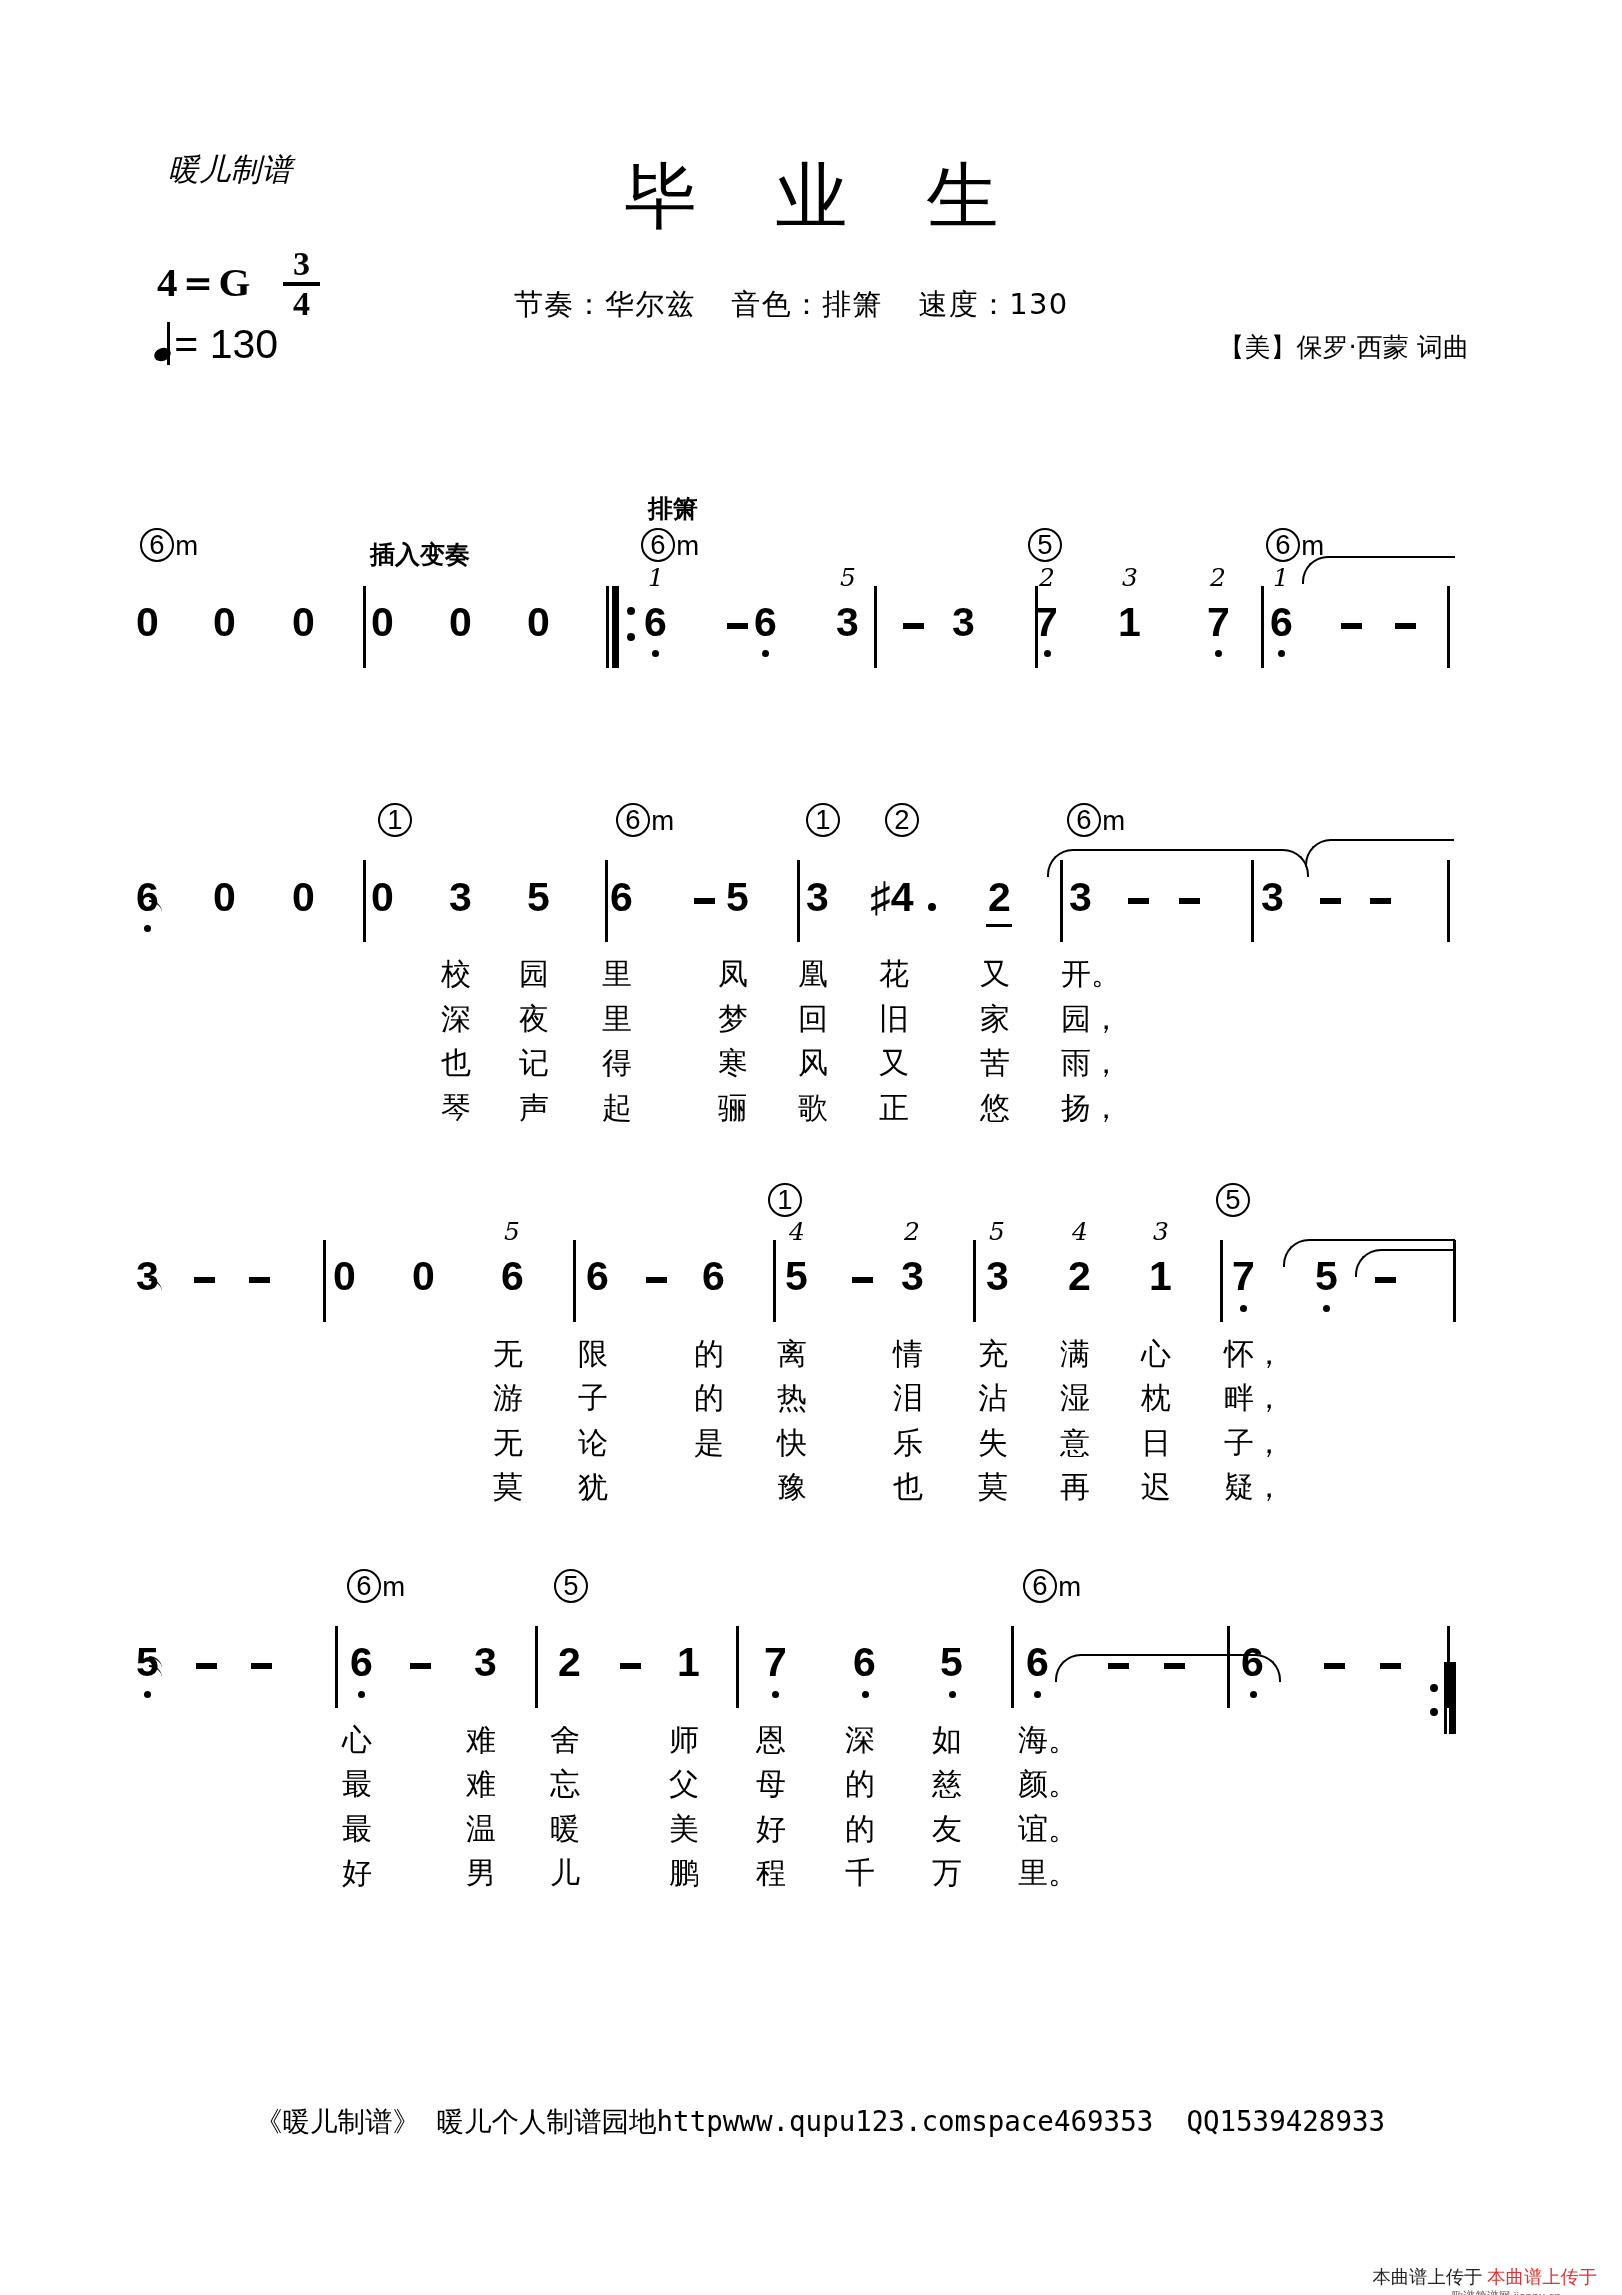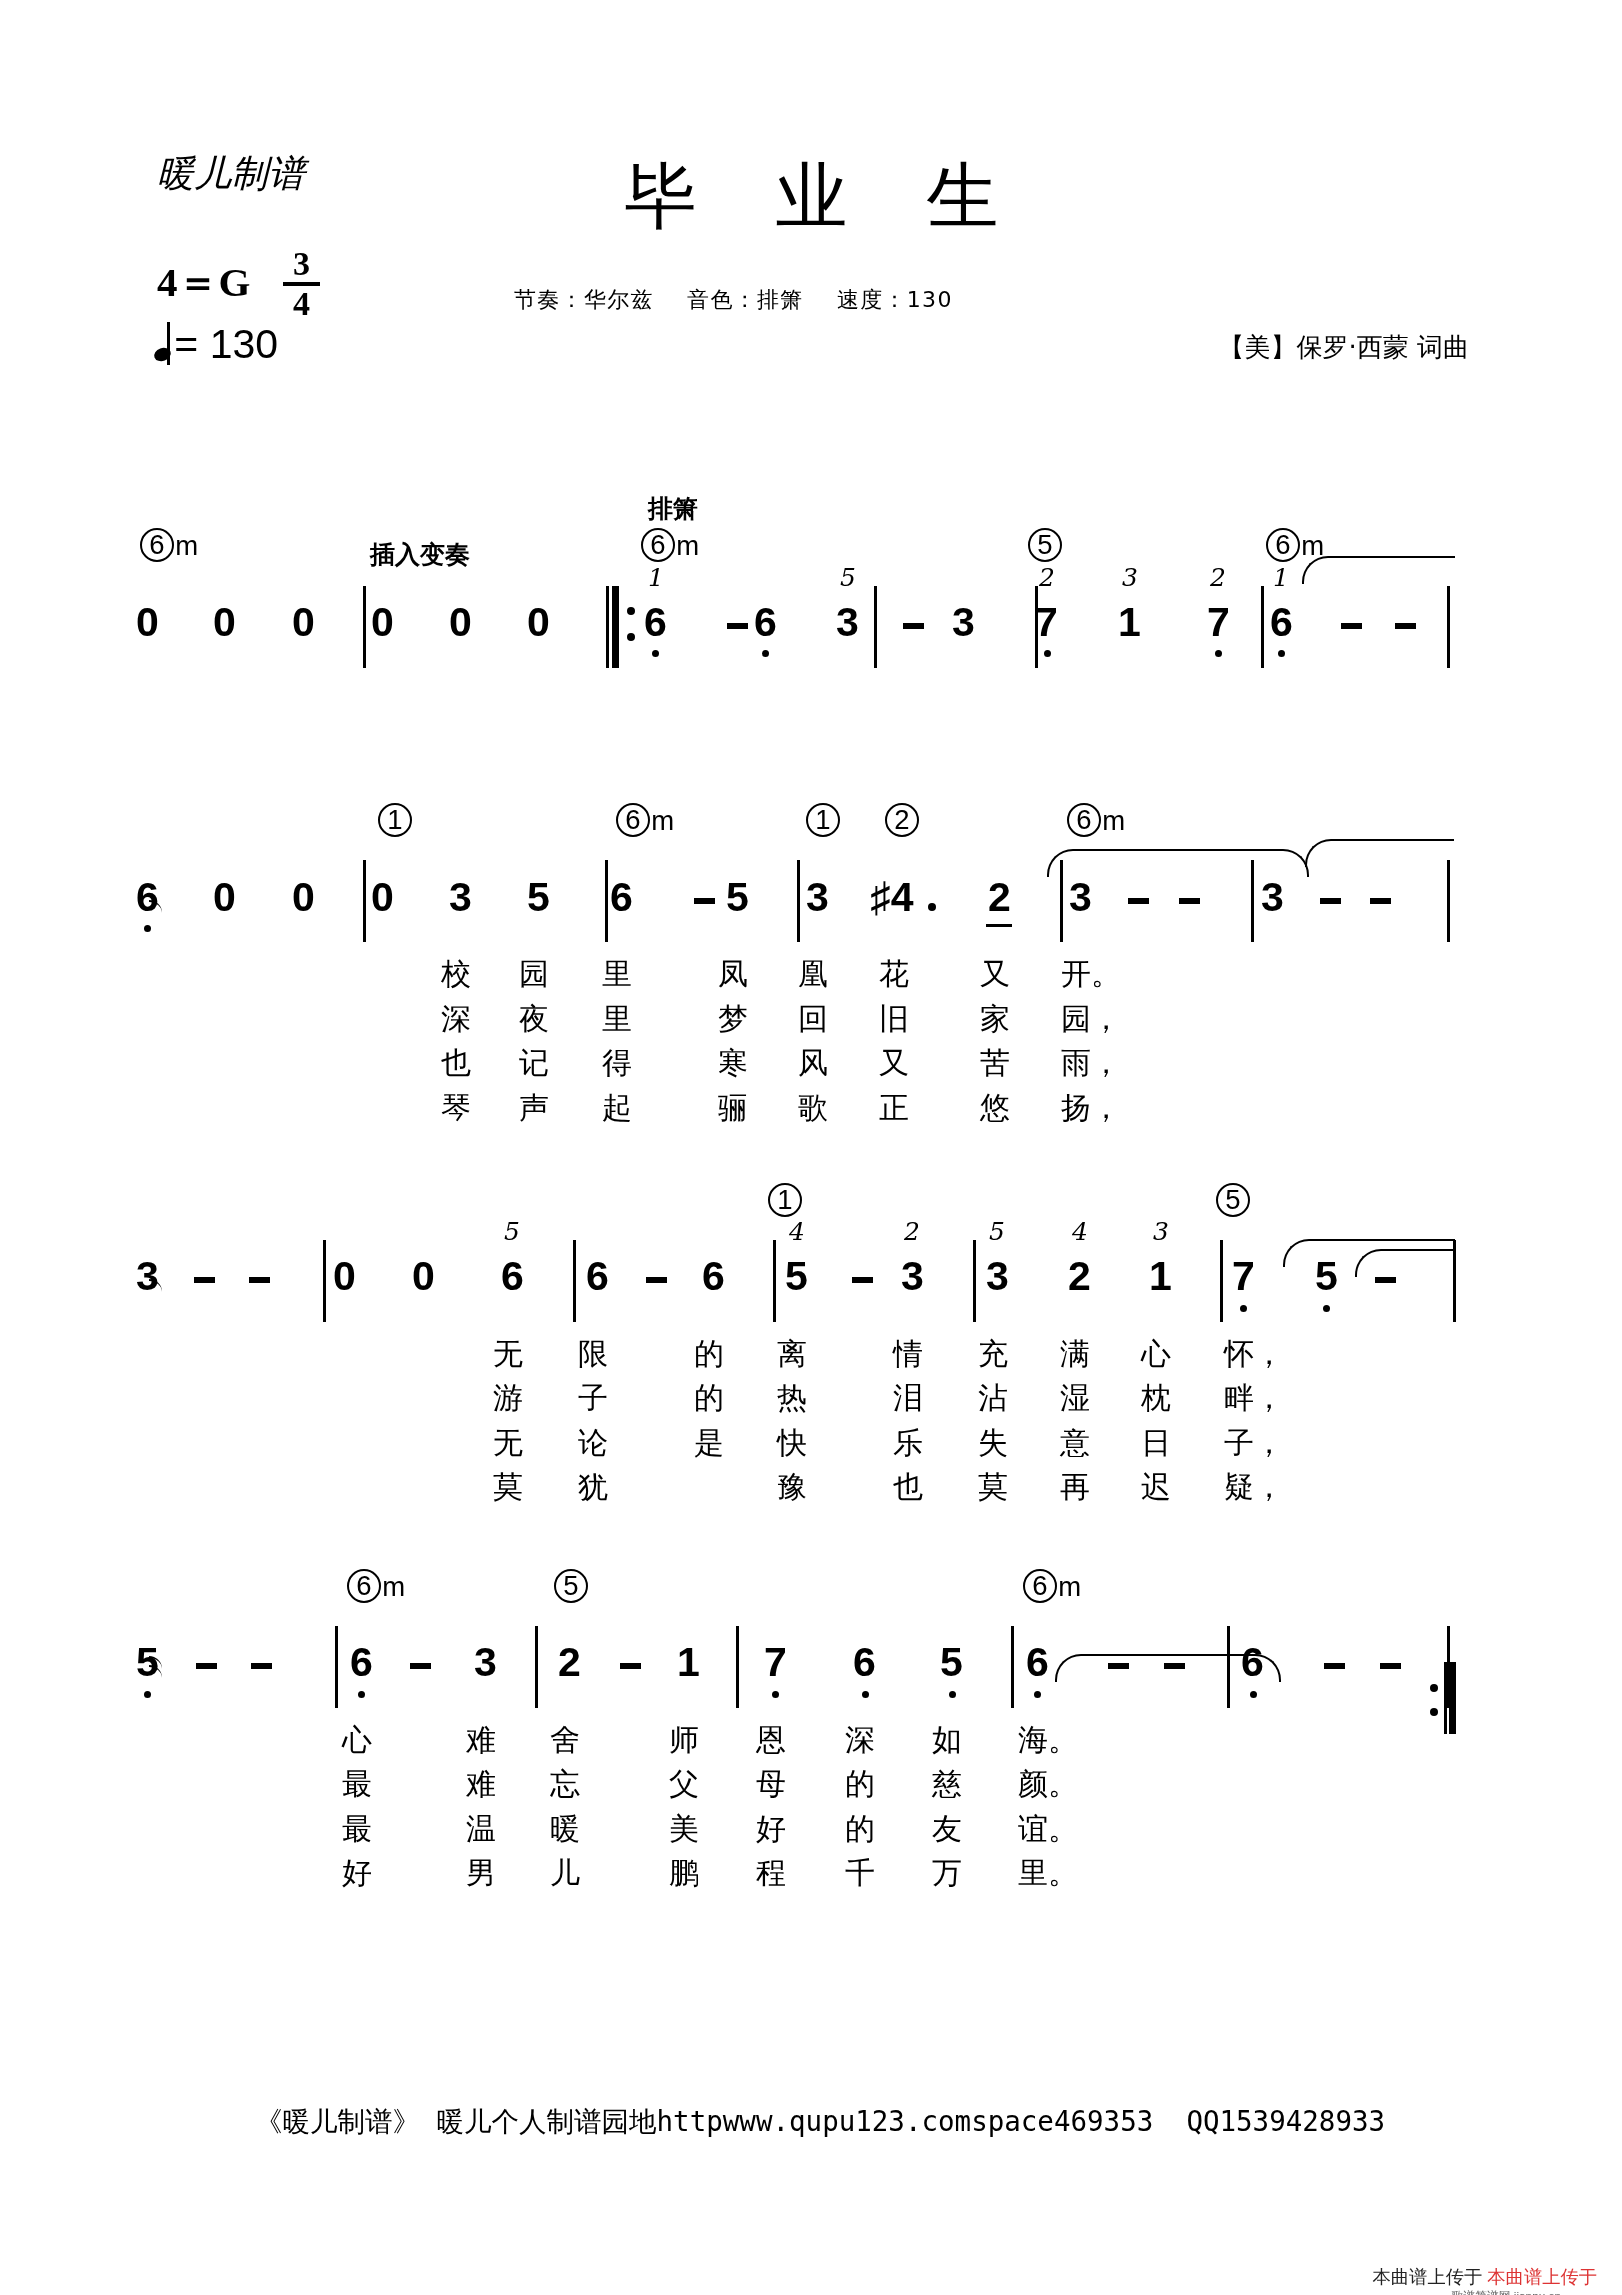--- a/index.html
+++ b/index.html
@@ -1,28 +1,28 @@
 <!DOCTYPE html>
 <html style="font-size:10.5px"><head>
 <meta charset="utf-8">
 <style>
   html, body { margin:0; padding:0; background:#ffffff; }
   body { width:1623px; height:2295px; position:relative; overflow:hidden;
          font-family:"Liberation Sans", "DejaVu Sans", sans-serif; color:#000; }
   .abs { position:absolute; }
-  .arranger { left:157px; top:149px; font-size:37px; font-style:italic; font-family:"DejaVu Sans", sans-serif;text-align:right; }
+  .arranger { left:168px; top:149px; font-size:31px; font-style:italic; font-family:"DejaVu Sans", sans-serif;text-align:right; }
   .title { left:0; width:1623px; top:149px; text-align:center; font-size:72px; letter-spacing:79px; text-indent:79px;
            font-family:"DejaVu Serif", serif; font-weight:normal; }
   .key { left:157px; top:255px; font-size:41px; font-weight:bold; font-family:"Liberation Serif", serif; }
   .time { left:283px; top:247px; width:37px; font-family:"Liberation Serif", serif; font-weight:bold; font-size:34px; text-align:center; line-height:34px; }
   .time .bar { display:block; height:3.9px; background:#000; margin:1.3px 0; }
   .tempo { left:154px; top:321px; font-size:41px; }
   .tempo .note-head { display:inline-block; width:17px; height:13px; border-radius:50%; background:#000; transform:rotate(-20deg); position:relative; top:2.6px; }
   .tempo .stem { display:inline-block; width:3.3px; height:43px; background:#000; position:relative; left:-3.9px; top:-2.6px; vertical-align:bottom; }
-  .meta { left:514px; top:285px; font-size:22px; font-family:"DejaVu Sans", sans-serif; letter-spacing:1.3px; }
+  .meta { left:514px; top:285px; font-size:29px; font-family:"DejaVu Sans", sans-serif; letter-spacing:1.3px; }
   .meta span { margin-right:25px; }
   .composer { right:154px; top:330px; font-size:26px; font-family:"DejaVu Sans", sans-serif; }
 
   .note { position:absolute; font-size:41px; font-weight:bold; width:39px; text-align:center; line-height:41px; }
   .dash { position:absolute; width:21px; height:5.9px; background:#000; }
   .dot-below { position:absolute; width:7.2px; height:7.2px; border-radius:50%; background:#000; }
   .aug-dot { position:absolute; width:7.9px; height:7.9px; border-radius:50%; background:#000; }
   .underline { position:absolute; height:3.3px; background:#000; }
   .barline { position:absolute; width:2.6px; background:#000; }
   .rep-dot { position:absolute; width:7.9px; height:7.9px; border-radius:50%; background:#000; }

